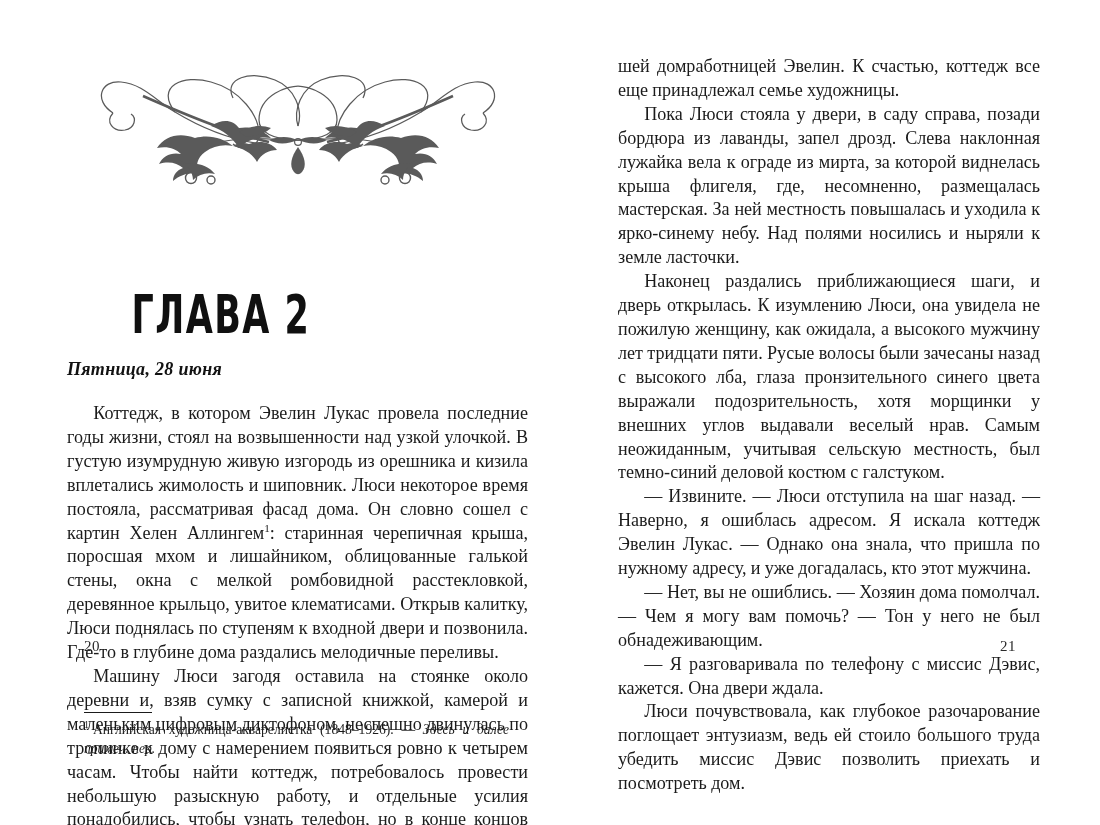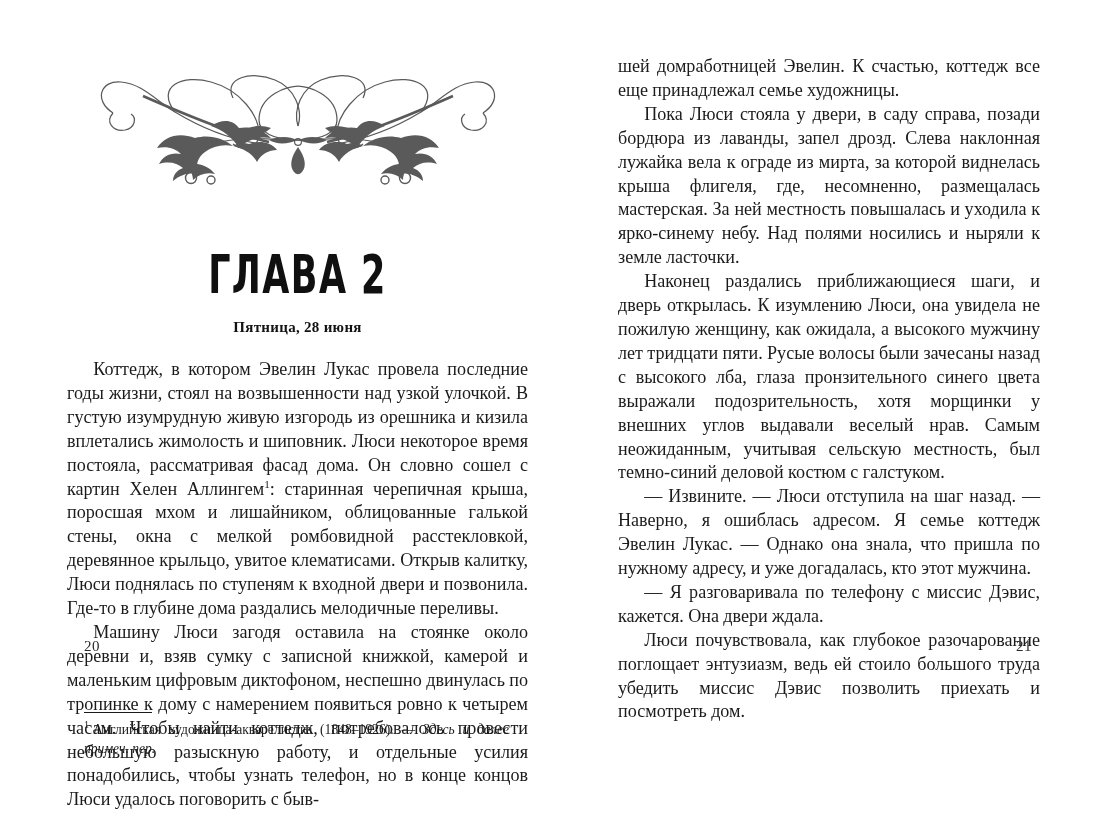--- a/index.html
+++ b/index.html
@@ -52,39 +52,39 @@
   
   .ornament {
     width: 430px;
     margin: 0 auto;
     display: block;
     padding-top: 5px;
   }
 
   
   .chapter-head {
-    text-align: center;
-    margin-top: 58px;
+    margin-top: 98px;
   }
   .chapter-title {
     font-family: "DejaVu Sans Condensed", "Liberation Sans Narrow", "Liberation Sans", sans-serif;
     font-size: 54px;
     font-weight: 700;
     letter-spacing: 2px;
     line-height: 1;
     color: #101010;
     transform: scaleX(0.72);
     transform-origin: center;
     display: block;
     white-space: nowrap;
   }
   .chapter-date {
     font-family: "Liberation Serif", "DejaVu Serif", serif;
+    font-style: italic;
     font-weight: 700;
-    font-size: 15px;
+    font-size: 18px;
     letter-spacing: 0.3px;
     color: #121212;
     margin-top: 17px;
   }
 
   
   .body-text {
     margin-top: 22px;
   }
   .body-text p,
@@ -142,21 +142,21 @@
 
   
   .folio {
     position: absolute;
     bottom: 30px;
     font-size: 15px;
     color: #2a2a2a;
     letter-spacing: 0.5px;
   }
   .folio-left  { left: 84px; }
-  .folio-right { right: 68px; }
+  .folio-right { right: 84px; }
 </style>
 </head>
 <body>
 
 <div class="spread">
 
   <div class="page page-left">
 
     <div class="column col-left">
 
@@ -230,21 +230,22 @@
     <div class="folio folio-left">20</div>
   </div>
 
   <div class="page page-right">
 
     <div class="column col-right">
       <div class="body-text">
         <p class="cont">шей домработницей Эвелин. К счастью, коттедж все еще принадлежал семье художницы.</p>
         <p>Пока Люси стояла у двери, в саду справа, позади бордюра из лаванды, запел дрозд. Слева наклонная лужайка вела к ограде из мирта, за которой виднелась крыша флигеля, где, несомненно, размещалась мастерская. За ней местность повышалась и уходила к ярко-синему небу. Над полями носились и ныряли к земле ласточки.</p>
         <p>Наконец раздались приближающиеся шаги, и дверь открылась. К изумлению Люси, она увидела не пожилую женщину, как ожидала, а высокого мужчину лет тридцати пяти. Русые волосы были зачесаны назад с высокого лба, глаза пронзительного синего цвета выражали подозрительность, хотя морщинки у внешних углов выдавали веселый нрав. Самым неожиданным, учитывая сельскую местность, был темно-синий деловой костюм с галстуком.</p>
-        <p>— Извините. — Люси отступила на шаг назад. — Наверно, я ошиблась адресом. Я семье коттедж Эвелин Лукас. — Однако она знала, что пришла по нужному адресу, и уже догадалась, кто этот мужчина.</p>
+        <p>— Извините. — Люси отступила на шаг назад. — Наверно, я ошиблась адресом. Я искала коттедж Эвелин Лукас. — Однако она знала, что пришла по нужному адресу, и уже догадалась, кто этот мужчина.</p>
+        <p>— Нет, вы не ошиблись. — Хозяин дома помолчал. — Чем я могу вам помочь? — Тон у него не был обнадеживающим.</p>
         <p>— Я разговаривала по телефону с миссис Дэвис, кажется. Она двери ждала.</p>
         <p>Люси почувствовала, как глубокое разочарование поглощает энтузиазм, ведь ей стоило большого труда убедить миссис Дэвис позволить приехать и посмотреть дом.</p>
 
       </div>
     </div>
 
     <div class="folio folio-right">21</div>
   </div>
 
 </div>

